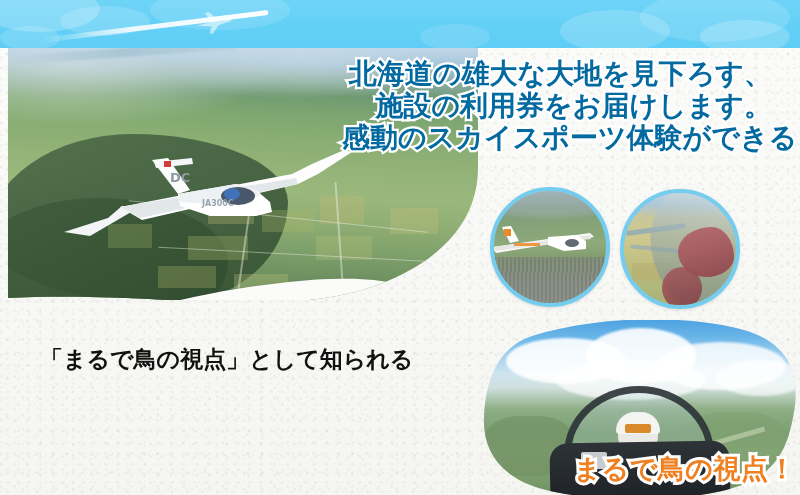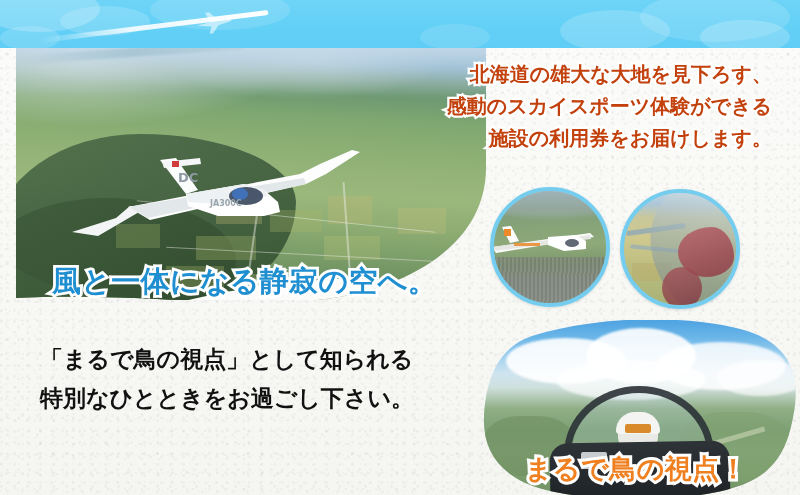--- a/index.html
+++ b/index.html
@@ -41,21 +41,21 @@
 
   .contrail{
     position:absolute;left:40px;top:38px;width:230px;height:5px;
     background:linear-gradient(90deg,rgba(255,255,255,0) 0%,rgba(255,255,255,.85) 40%,#fff 100%);
     transform:rotate(-7deg);transform-origin:left center;border-radius:3px;
   }
   .plane-icon{position:absolute;left:196px;top:10px;width:36px;height:26px;opacity:.55;}
 
   
   .mainphoto{
-    position:absolute;left:16px;top:48px;width:470px;height:252px;overflow:hidden;
+    position:absolute;left:8px;top:48px;width:470px;height:252px;overflow:hidden;
     clip-path:path("M0,0 L470,0 L470,120 C470,175 430,214 372,236 C320,256 250,258 160,252 C95,248 40,248 0,250 Z");
     background:
       radial-gradient(ellipse 300px 90px at 14% 6%, rgba(255,255,255,.55), rgba(255,255,255,0) 70%),
       radial-gradient(ellipse 200px 60px at 62% 4%, rgba(255,255,255,.4), rgba(255,255,255,0) 70%),
       linear-gradient(183deg,
         #8fb4cf 0%, #86b0cb 4%,
         #7ea8bf 8%, #7ba08f 13%,
         #6f9a72 20%, #7fa771 28%,
         #89ad73 36%, #93b378 46%,
         #9bb87c 56%, #8fae74 66%,
@@ -103,21 +103,21 @@
 
   .title{
     position:absolute;left:0;top:5px;width:800px;text-align:center;
     font-size:27px;line-height:38px;letter-spacing:.5px;color:#000;
     -webkit-text-stroke:5px #fff;paint-order:stroke fill;
     z-index:6;white-space:nowrap;
   }
 
   .lead{
     position:absolute;right:28px;top:58px;width:430px;text-align:right;
-    font-size:20px;line-height:32px;color:#c2410c;
+    font-size:28px;line-height:32px;color:#0369a1;
     -webkit-text-stroke:4.5px #fff;paint-order:stroke fill;
     z-index:7;
   }
   .lead div{white-space:nowrap;}
 
   .bluecopy{
     position:absolute;left:52px;top:262px;
     font-size:29px;line-height:38px;color:#1f8fd2;
     -webkit-text-stroke:5.5px #fff;paint-order:stroke fill;
     z-index:8;white-space:nowrap;letter-spacing:.3px;
@@ -189,21 +189,21 @@
     background:linear-gradient(180deg,#2e3338,#1d2125);
     border-radius:18px 18px 6px 6px;transform:rotate(-1deg);
   }
   .bl-inst{position:absolute;left:104px;bottom:28px;width:26px;height:17px;background:#c9ccce;border-radius:3px;border:1.5px solid #2a2e31;}
   .bl-pilot-head{position:absolute;left:142px;top:96px;width:40px;height:36px;background:#e9e9e6;border-radius:50% 50% 42% 42%;}
   .bl-cap{position:absolute;left:140px;top:92px;width:44px;height:22px;background:#f4f4f2;border-radius:22px 22px 4px 4px;}
   .bl-cap-band{position:absolute;left:149px;top:104px;width:26px;height:9px;background:#d98b2b;border-radius:2px;}
   .bl-shoulder{position:absolute;left:126px;top:126px;width:74px;height:34px;background:#3b4046;border-radius:26px 26px 0 0;}
 
   .badge{
-    position:absolute;left:476px;top:452px;width:320px;text-align:center;
+    position:absolute;left:476px;top:452px;width:320px;text-align:right;
     font-size:27px;line-height:34px;color:#ef7f1f;
     -webkit-text-stroke:6px #fff;paint-order:stroke fill;
     z-index:9;white-space:nowrap;letter-spacing:.5px;
   }
 </style>
 </head>
 <body>
 
 <div class="poster">
 
@@ -302,26 +302,24 @@
     <div class="bl-cap"></div>
     <div class="bl-cap-band"></div>
     <div class="bl-shoulder"></div>
     <div class="bl-dash"></div>
     <div class="bl-inst"></div>
   </div>
 
 
   <div class="lead jp">
     <div>北海道の雄大な大地を見下ろす、</div>
+    <div>施設の利用券をお届けします。</div>
     <div>感動のスカイスポーツ体験ができる</div>
-    <div>施設の利用券をお届けします。</div>
-  </div>
-
-  <div class="bluecopy jp">風と一体になる静寂の空へ。</div>
+  </div>
+
 
   <div class="body-copy jp">
     <div>「まるで鳥の視点」として知られる</div>
-    <div>特別なひとときをお過ごし下さい。</div>
   </div>
 
   <div class="badge jp">まるで鳥の視点！</div>
 
 </div>
 
 </body></html>

